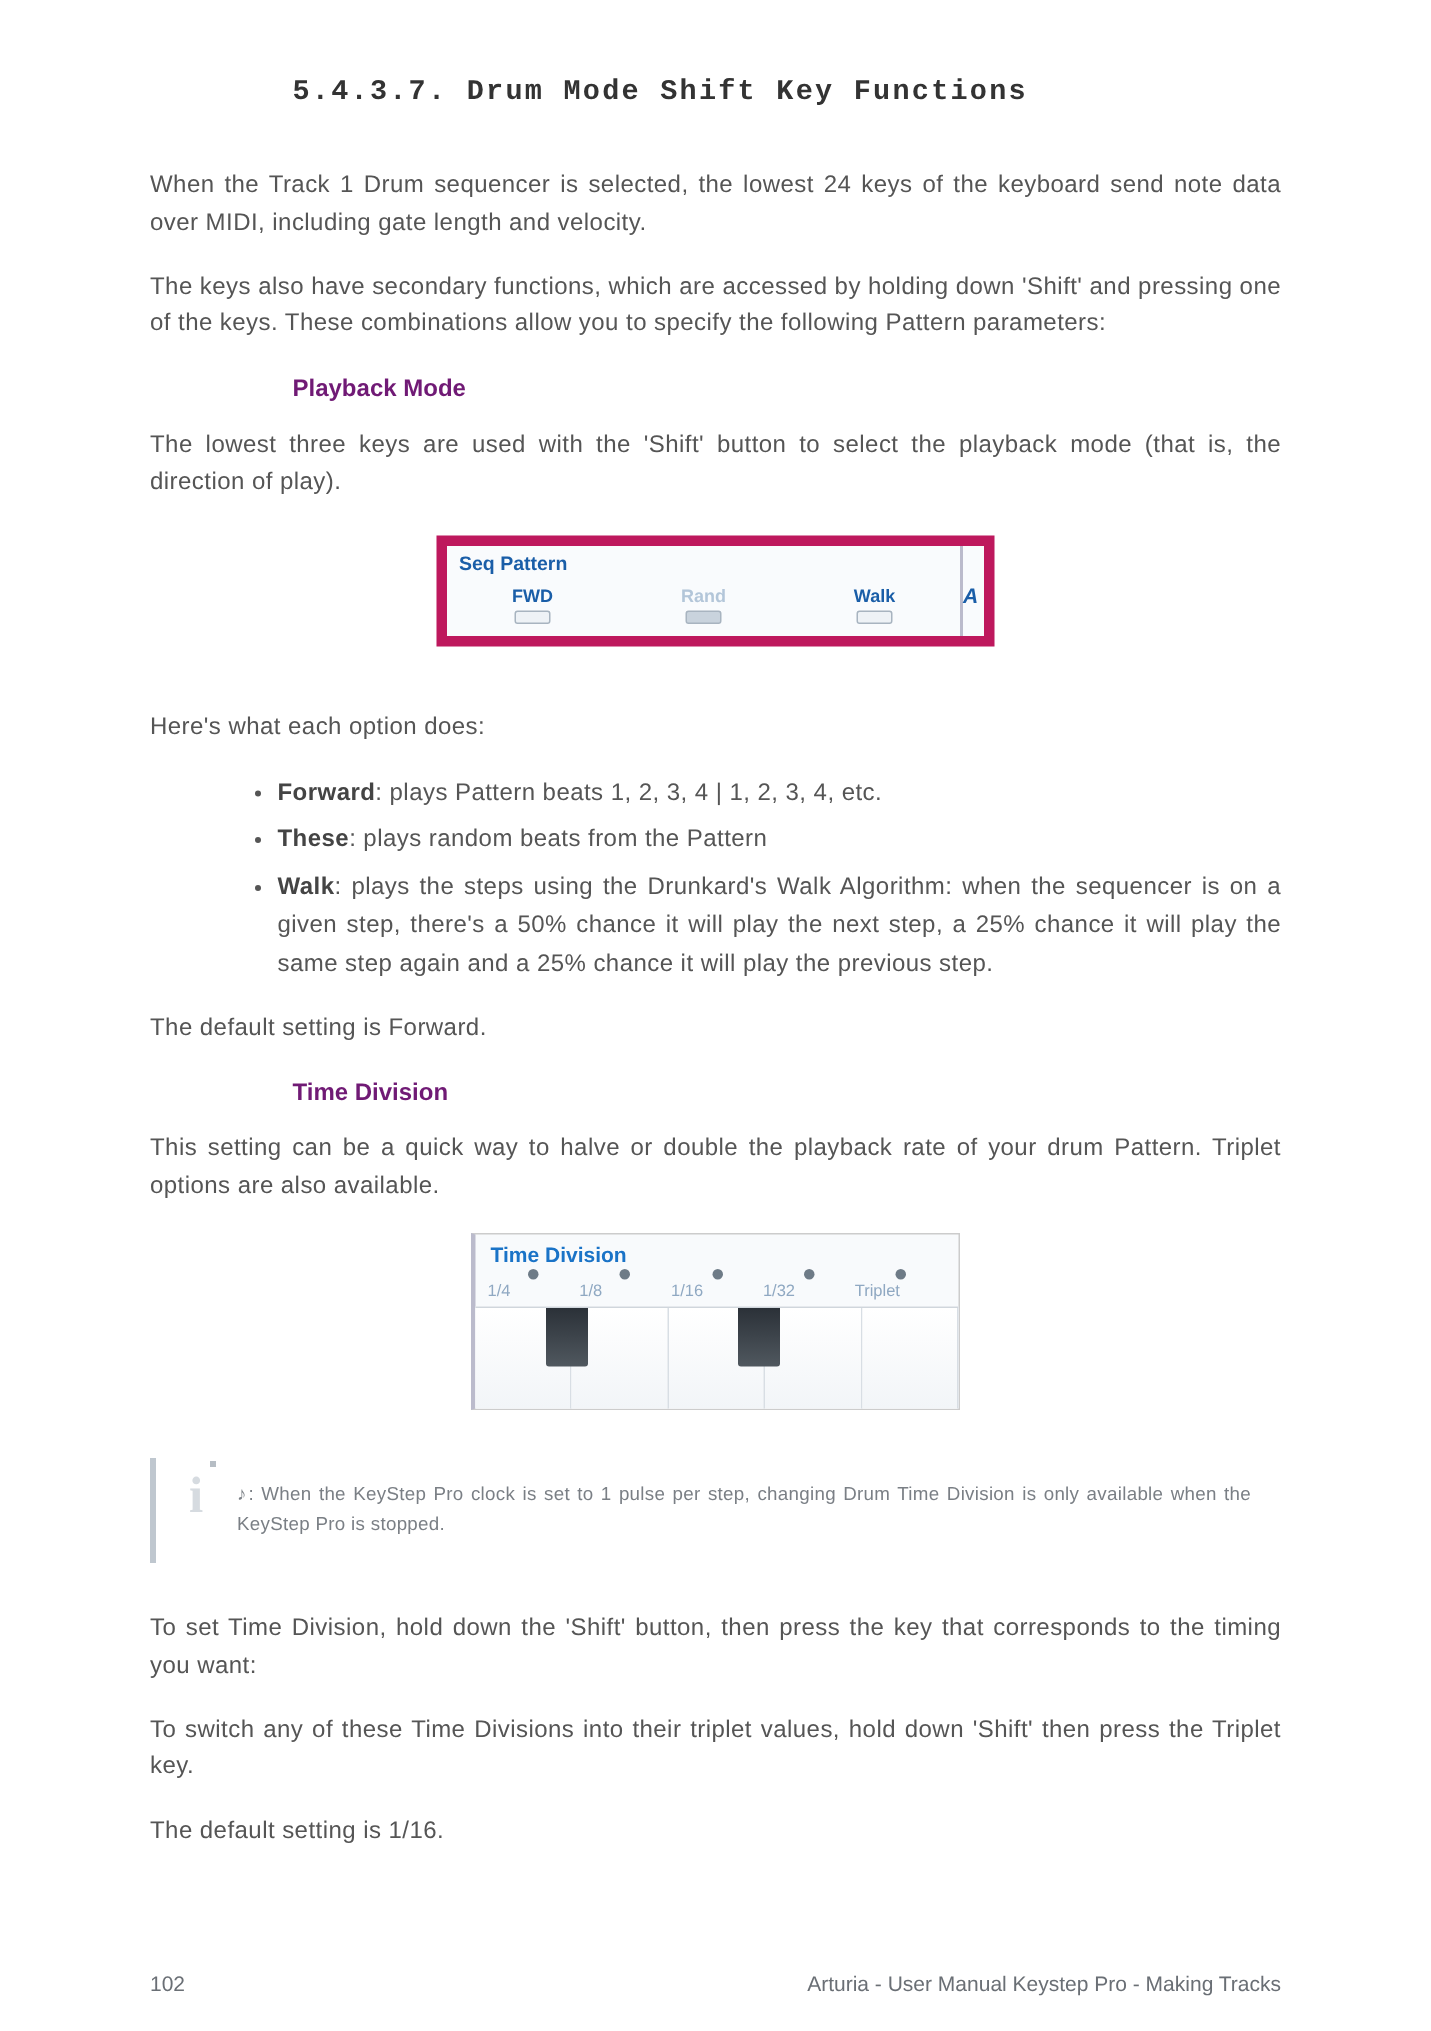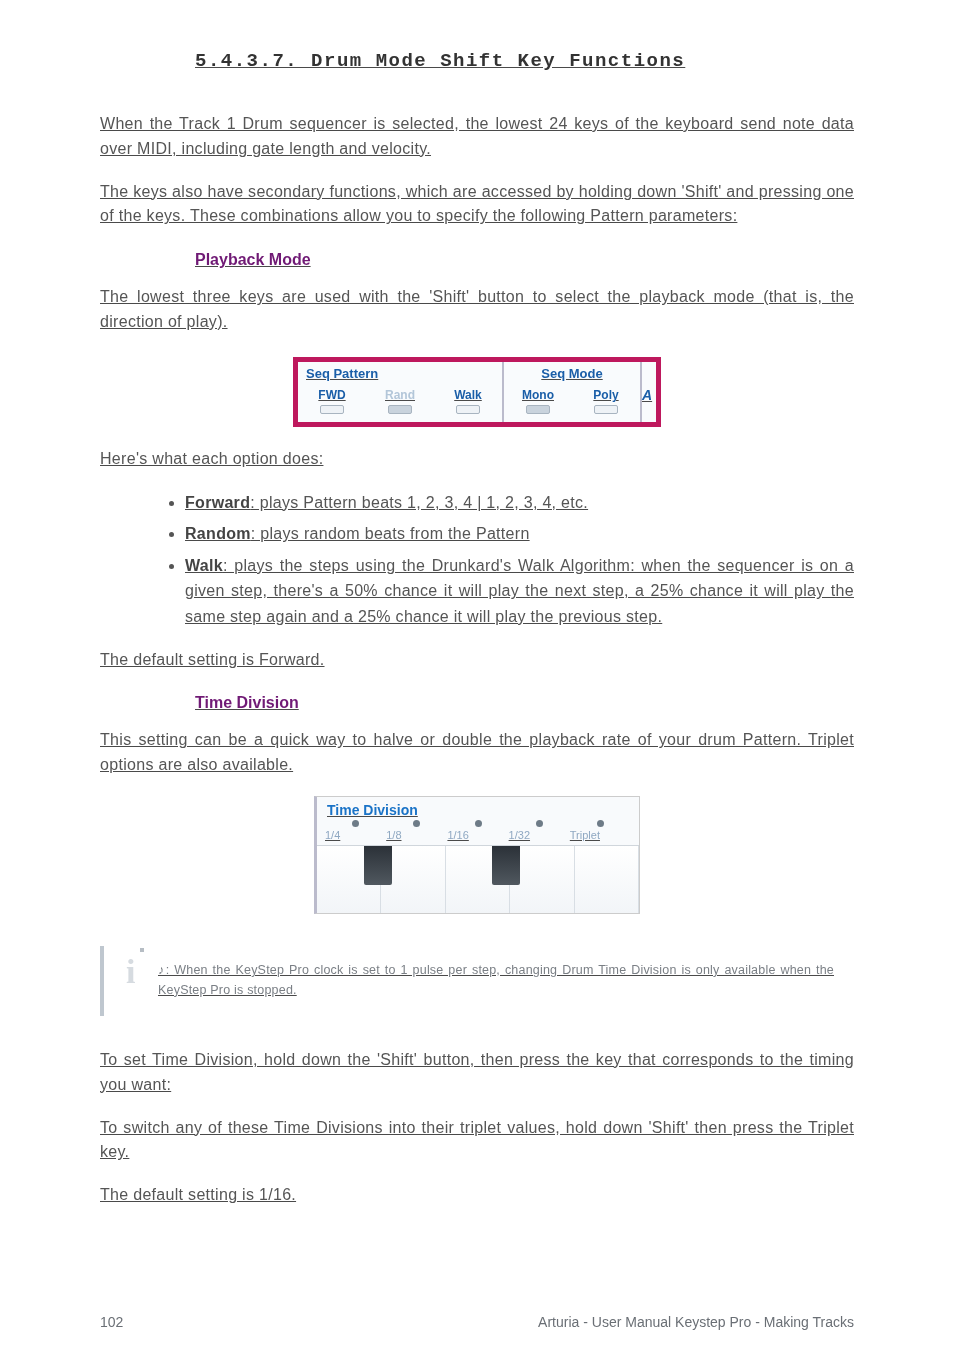--- a/index.html
+++ b/index.html
@@ -10,21 +10,20 @@
     height: 1354px;
     background: #ffffff;
     font-family: Arial, Helvetica, sans-serif;
     color: #4a4a4a;
   }
   .page {
     box-sizing: border-box;
     padding: 50px 100px 0 100px;
     position: relative;
     height: 100%;
-    text-decoration: underline;
   }
   .section-heading {
     font-family: "Courier New", Courier, monospace;
     font-weight: bold;
     font-size: 19px;
     letter-spacing: 1.5px;
     text-align: left;
     margin: 0 0 40px 95px;
     color: #333;
   }
@@ -54,22 +53,22 @@
     margin-bottom: 6px;
     letter-spacing: 0.3px;
     color: #555;
   }
   ul.bullets li b { color: #444; }
 
   
   .fig1 {
     width: 358px;
     height: 60px;
-    margin: 20px auto 20px auto;
-    border: 5px solid #be185d;
+    margin: 20px auto 42px auto;
+    border: 7px solid #be185d;
     display: flex;
     background: #f9fbfd;
     position: relative;
     font-family: Arial, sans-serif;
   }
   .fig1 .panel {
     border-left: 2px solid #bbc;
     display: flex;
     flex-direction: column;
   }
@@ -246,43 +245,30 @@
         <div class="cell">
             <span class="ghost">Rand</span>
             <span class="keyslot fill"></span>
           </div>
         <div class="cell">
             <span>Walk</span>
             <span class="keyslot"></span>
           </div>
       </div>
     </div>
-    <div class="panel p-right">
-      <div class="title">Seq Mode</div>
-      <div class="row">
-        <div class="cell">
-            <span>Mono</span>
-            <span class="keyslot fill"></span>
-          </div>
-        <div class="cell">
-            <span>Poly</span>
-            <span class="keyslot"></span>
-          </div>
-      </div>
-    </div>
     <div class="panel p-arp">
       <span style="font-style:italic">A</span>
     </div>
   </div>
 
   <p class="body">Here's what each option does:</p>
 
   <ul class="bullets">
     <li><b>Forward</b><span>: plays Pattern beats 1, 2, 3, 4 | 1, 2, 3, 4, etc.</span></li>
-    <li><b>Random</b><span>: plays random beats from the Pattern</span></li>
+    <li><b>These</b><span>: plays random beats from the Pattern</span></li>
     <li><b>Walk</b><span>: plays the steps using the Drunkard's Walk Algorithm: when the sequencer is on a given step, there's a 50% chance it will play the next step, a 25% chance it will play the same step again and a 25% chance it will play the previous step.</span></li>
   </ul>
 
   <p class="body spaced">The default setting is Forward.</p>
 
   <div class="sub-heading">Time Division</div>
   <p class="body">This setting can be a quick way to halve or double the playback rate of your drum Pattern. Triplet options are also available.</p>
 
   <div class="fig2">
     <div class="title">Time Division</div>

